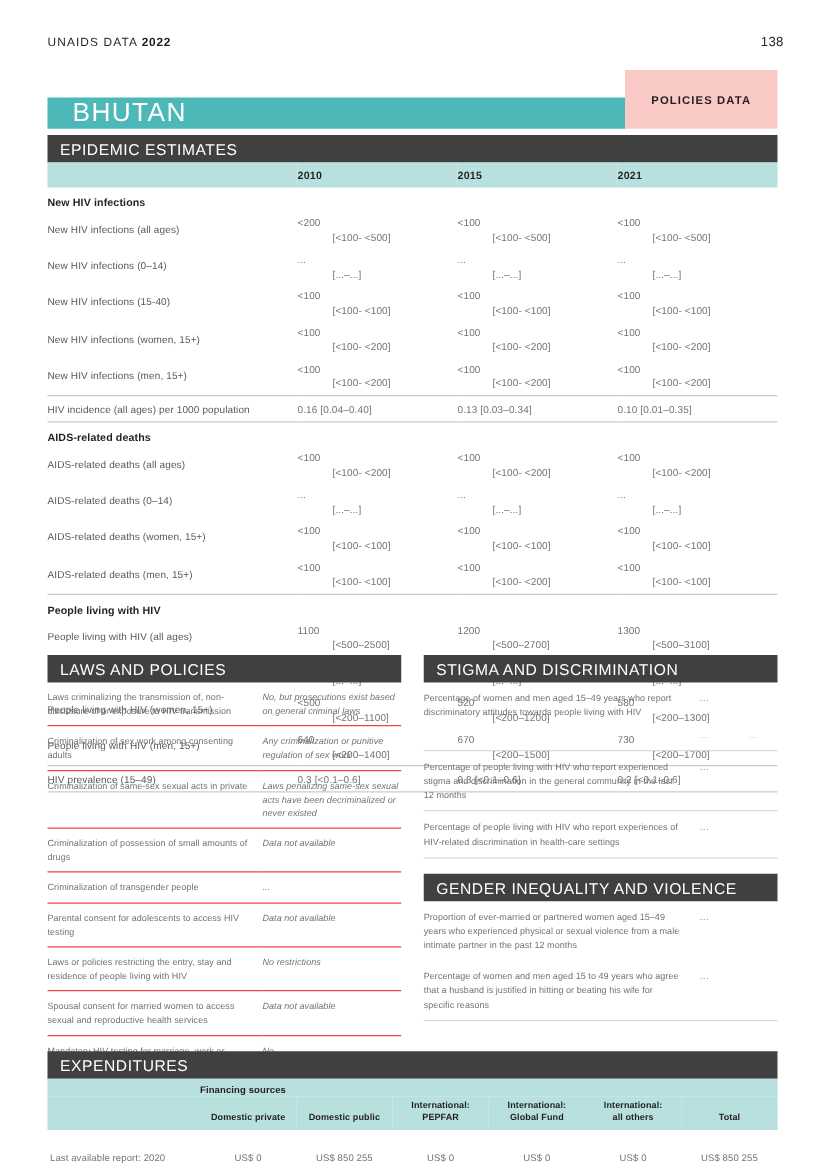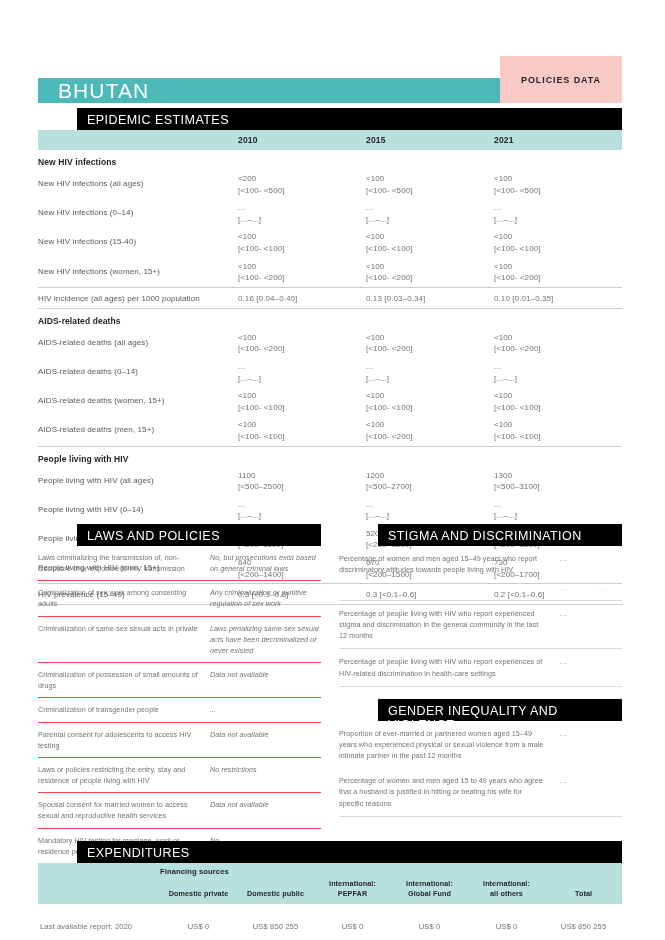--- a/index.html
+++ b/index.html
@@ -70,28 +70,27 @@
   }
   .titlebar-tag span {
     font-size: 9px;
     font-weight: 700;
     letter-spacing: 0.9px;
     color: #231f20;
   }
 
   
   .sec-head {
-    background: #000000;
+    background: #404040;
     color: #ffffff;
     font-size: 12.5px;
     font-weight: 400;
     letter-spacing: 0.45px;
     padding: 5px 0 6px 10px;
     height: 22px;
-    margin-left: 39px;
   }
 
   
   .epidemic {
     position: absolute;
     top: 108px; left: 38px;
     width: 584px;
   }
   table.est {
     width: 100%;
@@ -122,21 +121,21 @@
     vertical-align: top;
     padding: 3px 0 3px 0;
     letter-spacing: 0.1px;
   }
   .datarow td.lbl {
     padding-top: 9px;
     font-size: 8px;
     color: #55595c;
   }
   .datarow .v1 { display: block; line-height: 1.45; }
-  .datarow .v2 { display: block; line-height: 1.45; }
+  .datarow .v2 { display: block; line-height: 1.45; margin-left: 28px; }
   .ruledrow td {
     font-size: 8px;
     color: #55595c;
     padding: 6px 0 5px 0;
     border-top: 1px solid #c9ccce;
     border-bottom: 1px solid #c9ccce;
     letter-spacing: 0.1px;
   }
   .ruledrow td.val { color: #6e7478; }
   .rule-bottom td {
@@ -254,20 +253,24 @@
     text-align: left;
     padding-left: 2px;
     color: #6e7478;
   }
 </style>
 </head>
 <body>
 
 <div class="page">
 
+  <div class="runhead">
+    <div class="runhead-left"><span>UNAIDS DATA </span><b>2022</b></div>
+    <div class="runhead-right">138</div>
+  </div>
 
   <div class="titlebar">
     <div class="titlebar-main">
       <span class="country-name">BHUTAN</span>
     </div>
     <div class="titlebar-tag">
       <span>POLICIES DATA</span>
     </div>
   </div>
 
@@ -330,20 +333,35 @@
               <span class="v1">&lt;100</span>
               <span class="v2">[&lt;100- &lt;100]</span>
             </td>
             <td>
               <span class="v1">&lt;100</span>
               <span class="v2">[&lt;100- &lt;100]</span>
             </td>
           </tr>
           <tr class="datarow">
             <td class="lbl">New HIV infections (women, 15+)</td>
+            <td>
+              <span class="v1">&lt;100</span>
+              <span class="v2">[&lt;100- &lt;200]</span>
+            </td>
+            <td>
+              <span class="v1">&lt;100</span>
+              <span class="v2">[&lt;100- &lt;200]</span>
+            </td>
+            <td>
+              <span class="v1">&lt;100</span>
+              <span class="v2">[&lt;100- &lt;200]</span>
+            </td>
+          </tr>
+          <tr class="datarow">
+            <td class="lbl">New HIV infections (men, 15+)</td>
             <td>
               <span class="v1">&lt;100</span>
               <span class="v2">[&lt;100- &lt;200]</span>
             </td>
             <td>
               <span class="v1">&lt;100</span>
               <span class="v2">[&lt;100- &lt;200]</span>
             </td>
             <td>
               <span class="v1">&lt;100</span>

